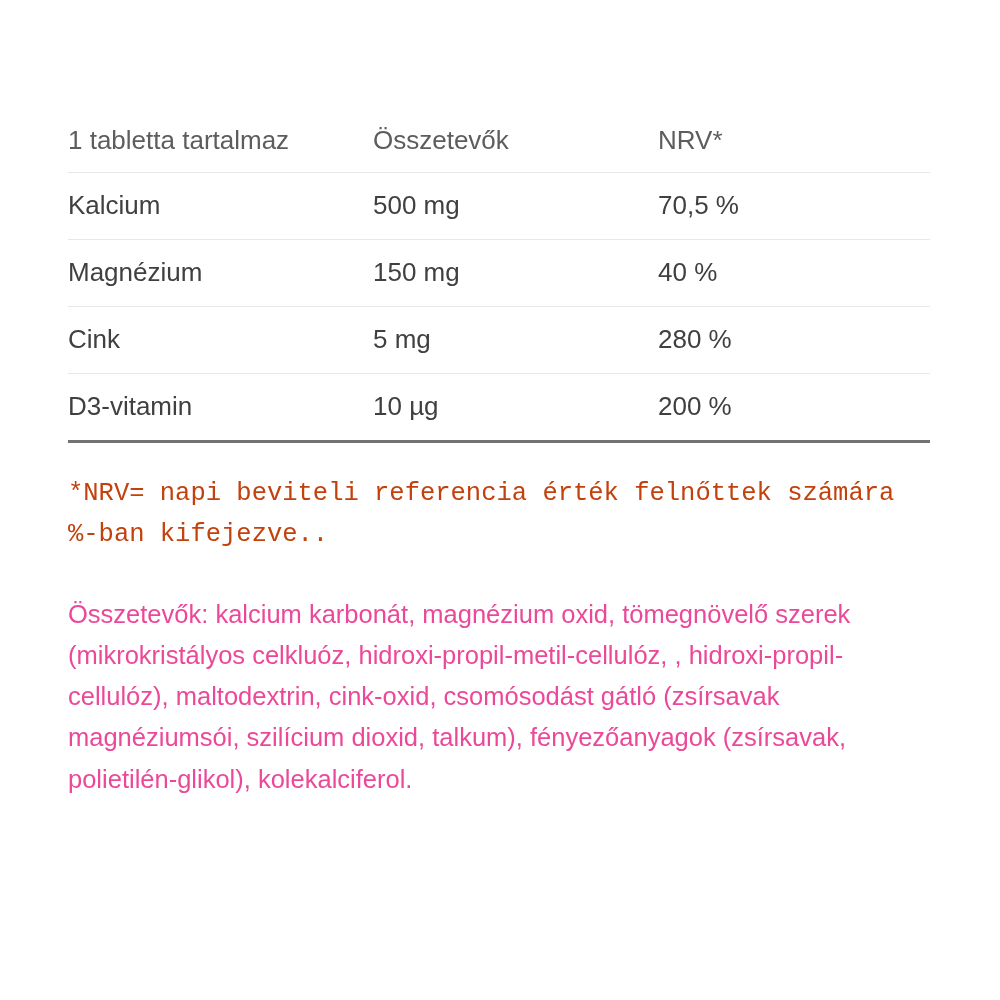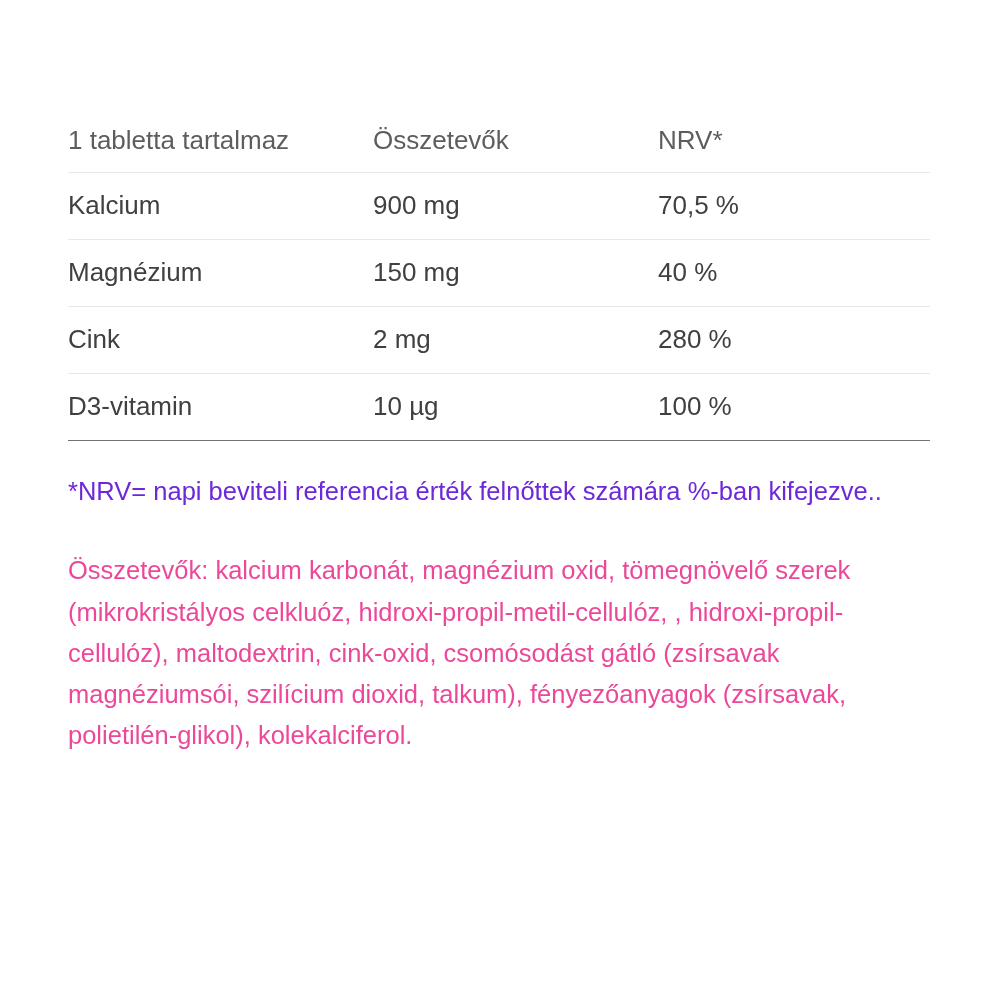--- a/index.html
+++ b/index.html
@@ -40,28 +40,29 @@
     padding: 0 0 0 0;
     height: 66px;
     vertical-align: middle;
     border-bottom: 1px solid #e8e8e8;
   }
   table.nutrition thead th {
     height: 62px;
     color: #5d5d5d;
   }
   table.nutrition tbody tr:last-child td {
-    border-bottom: 1px solid #737373;
+    border-bottom: 3px solid #737373;
   }
   .note {
     margin-top: 30px;
     font-size: 25.5px;
     line-height: 1.62;
-    color: #6d28d9;
+    color: #c2410c;
     max-width: 850px;
+    font-family: Liberation Mono, monospace;
   }
   .ingredients {
     margin-top: 38px;
     font-size: 25.5px;
     line-height: 1.62;
     color: #ec4899;
     max-width: 862px;
   }
 </style>
 </head>
@@ -78,37 +79,37 @@
     <thead>
       <tr>
         <th>1 tabletta tartalmaz</th>
         <th>Összetevők</th>
         <th>NRV*</th>
       </tr>
     </thead>
     <tbody>
       <tr>
         <td>Kalcium</td>
-        <td>900 mg</td>
+        <td>500 mg</td>
         <td>70,5 %</td>
       </tr>
       <tr>
         <td>Magnézium</td>
         <td>150 mg</td>
         <td>40 %</td>
       </tr>
       <tr>
         <td>Cink</td>
-        <td>2 mg</td>
+        <td>5 mg</td>
         <td>280 %</td>
       </tr>
       <tr>
         <td>D3-vitamin</td>
         <td>10 µg</td>
-        <td>100 %</td>
+        <td>200 %</td>
       </tr>
     </tbody>
   </table>
 
   <p class="note">*NRV= napi beviteli referencia érték felnőttek számára %-ban kifejezve..</p>
 
   <p class="ingredients">Összetevők: kalcium karbonát, magnézium oxid,  tömegnövelő szerek (mikrokristályos celkluóz, hidroxi-propil-metil-cellulóz, , hidroxi-propil-cellulóz), maltodextrin, cink-oxid, csomósodást gátló (zsírsavak magnéziumsói, szilícium dioxid, talkum), fényezőanyagok (zsírsavak, polietilén-glikol), kolekalciferol.</p>
 
 </div>
 

